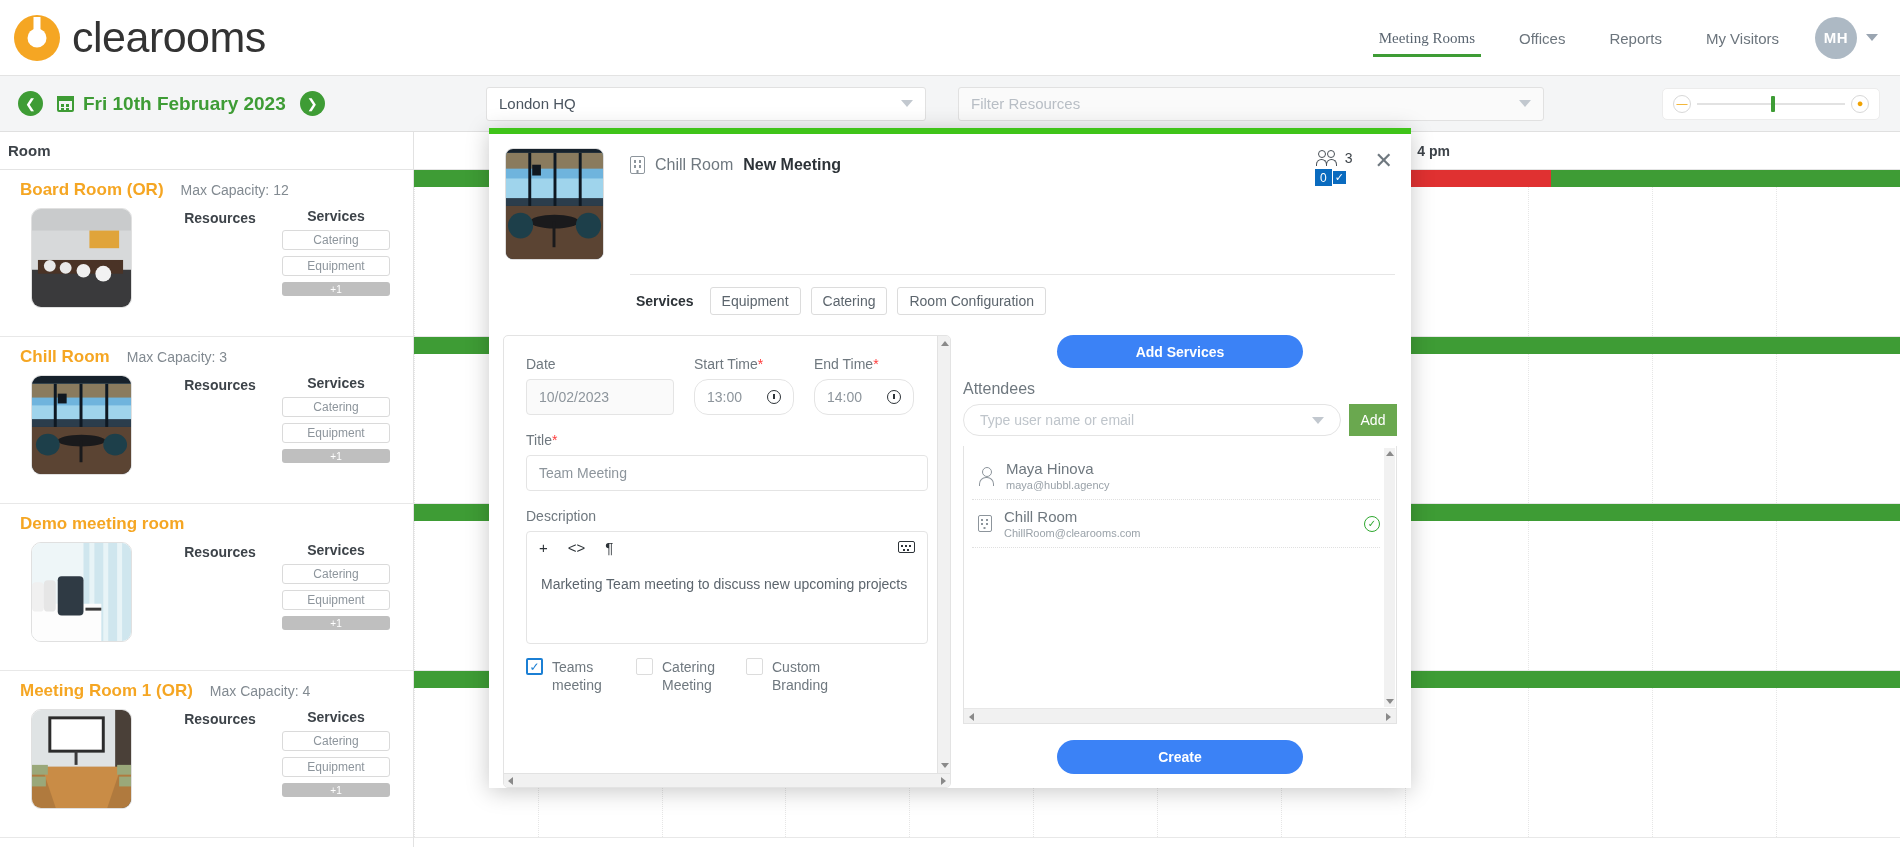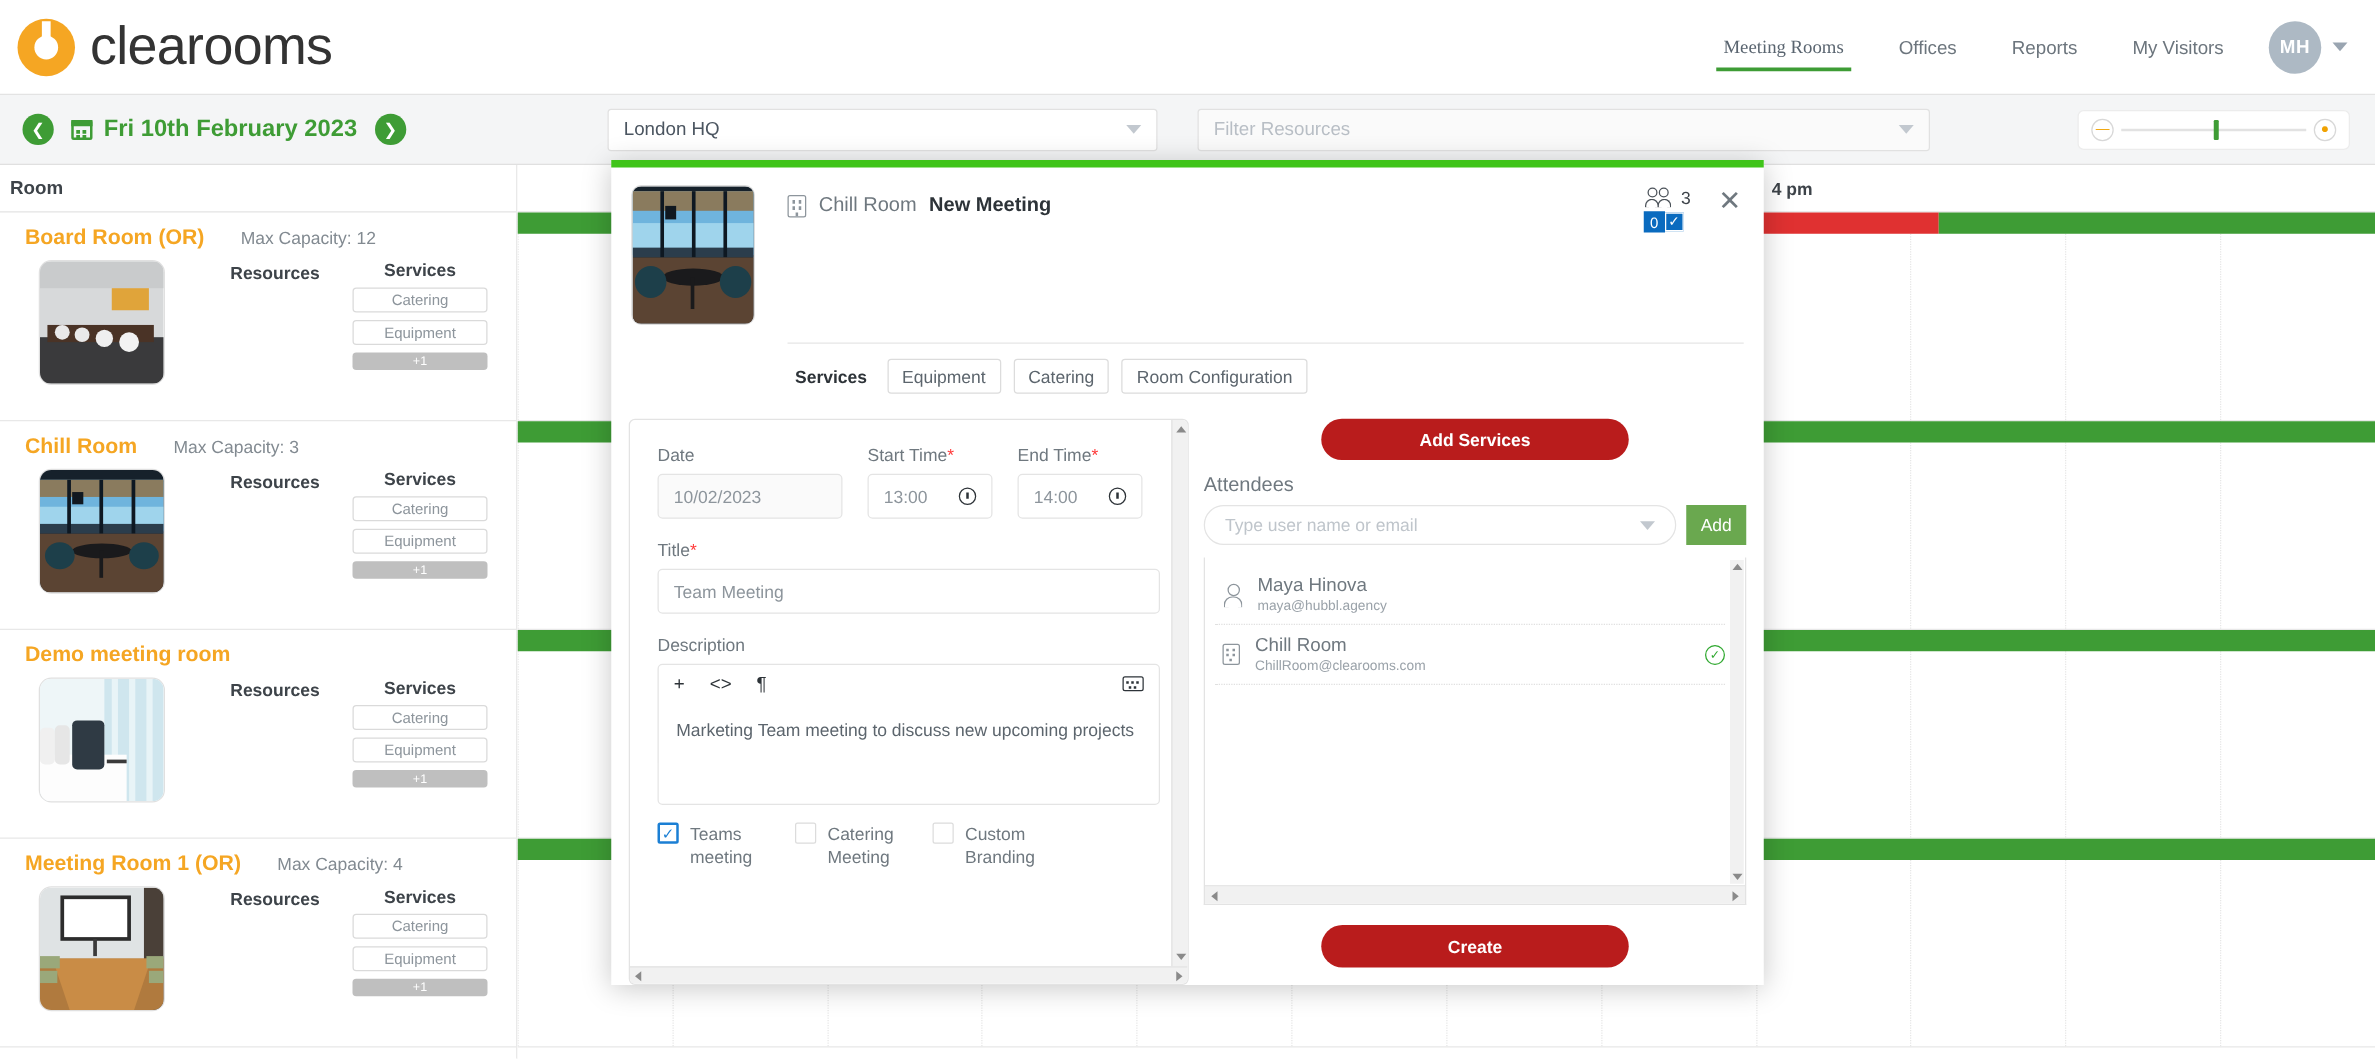--- a/index.html
+++ b/index.html
@@ -154,21 +154,21 @@
   .rp-head {
     height: 38px; display: flex; align-items: center;
     padding-left: 8px; font-size: 15px; font-weight: 700; color: #3d4349;
     border-bottom: 1px solid #e4e4e4;
   }
   .room-row {
     border-bottom: 1px solid #e8e8e8;
     padding: 10px 14px 10px 20px;
     height: 167px;
   }
-  .room-title-line { display: flex; align-items: baseline; gap: 29px; }
+  .room-title-line { display: flex; align-items: baseline; gap: 17px; }
   .room-name { font-size: 17px; font-weight: 700; color: #F5A623; }
   .room-cap { font-size: 14px; color: #828a91; }
   .room-body { display: flex; align-items: flex-start; margin-top: 8px; gap: 0; }
   .room-thumb {
     width: 101px; height: 100px; border-radius: 10px;
     flex: 0 0 auto; overflow: hidden; border: 1px solid #e0e0e0;
     margin-left: 11px;
   }
   .room-thumb svg { display: block; width: 100%; height: 100%; }
   .col-resources {
@@ -316,21 +316,21 @@
   .fld-label { font-size: 14px; color: #6f787f; margin-bottom: 7px; }
   .req { color: #ff3b3b; }
   .row3 { display: flex; gap: 20px; }
   .inp {
     height: 36px; border: 1px solid #e4e4e4; border-radius: 4px;
     display: flex; align-items: center; padding: 0 12px;
     font-size: 14px; color: #8d959c; background: #fff;
   }
   .inp.readonly { background: #fafafa; }
   .w-date { width: 148px; }
-  .w-time { width: 100px; justify-content: space-between; }
+  .w-time { width: 100px; justify-content: space-between; border-radius: 14px; }
   .clock {
     width: 14px; height: 14px; border: 1.6px solid #2d3338;
     border-radius: 50%; position: relative; flex: 0 0 auto;
   }
   .clock::after {
     content:""; position:absolute; left:5px; top:2.5px;
     width: 1.5px; height: 5px; background: #2d3338;
   }
   .inp.full { width: 100%; }
   .fld-block { margin-top: 17px; }
@@ -385,21 +385,21 @@
   .hscroll .arrow-l, .hscroll .arrow-r {
     position: absolute; top: 3px; width: 0; height: 0;
     border-top: 4px solid transparent; border-bottom: 4px solid transparent;
   }
   .hscroll .arrow-l { left: 4px; border-right: 5px solid #8a8a8a; }
   .hscroll .arrow-r { right: 4px; border-left: 5px solid #8a8a8a; }
 
   
   .right-pane { flex: 1; display: flex; flex-direction: column; min-width: 0; }
   .btn-primary {
-    background: #b91c1c; color: #fff; border: none; border-radius: 18px;
+    background: #3b82f6; color: #fff; border: none; border-radius: 18px;
     height: 33px; font-size: 14px; font-weight: 700; cursor: pointer;
     font-family: "Liberation Sans", sans-serif;
   }
   .add-services-wrap { display: flex; justify-content: center; }
   #add-services-btn { width: 246px; }
   .att-label { font-size: 16px; color: #6f787f; margin: 12px 0 6px 0; }
   .att-row { display: flex; gap: 8px; }
   .att-input {
     flex: 1; height: 32px; border: 1px solid #e4e4e4; border-radius: 16px;
     display: flex; align-items: center; padding: 0 16px;

